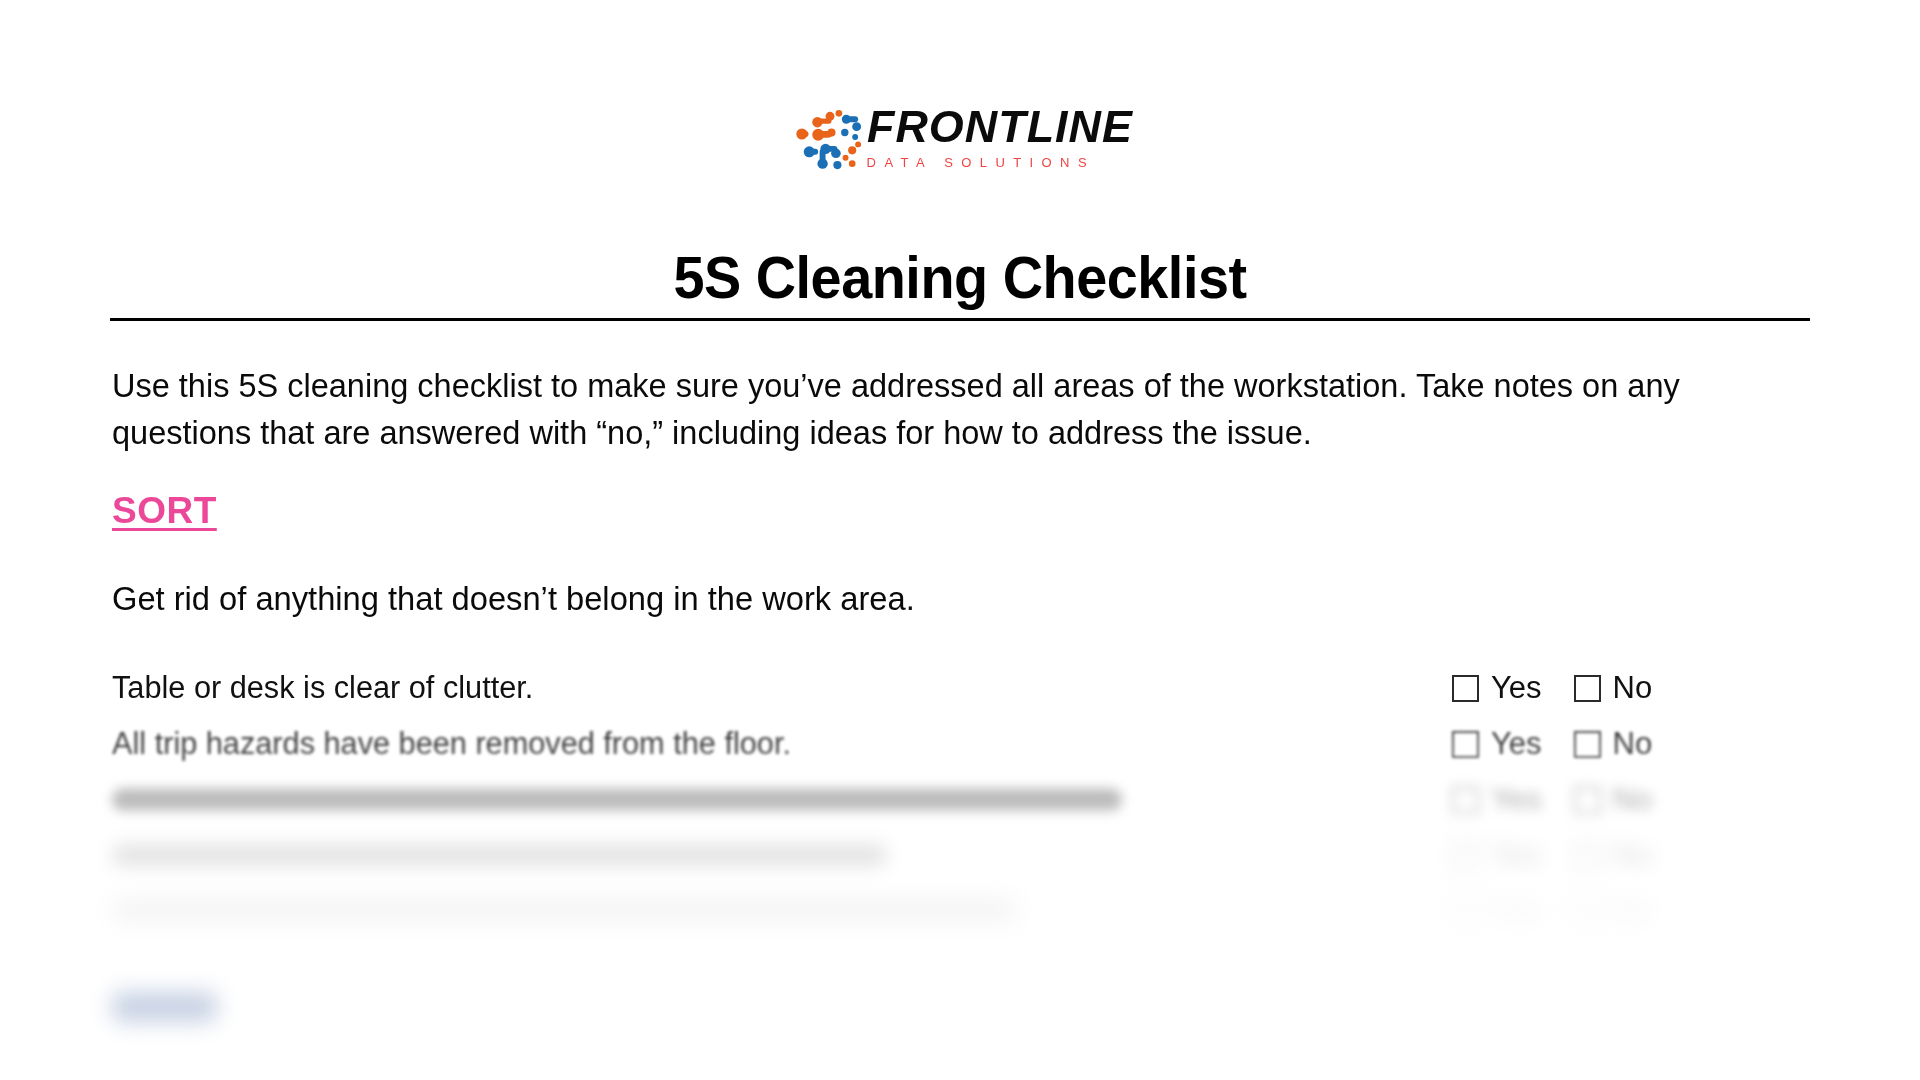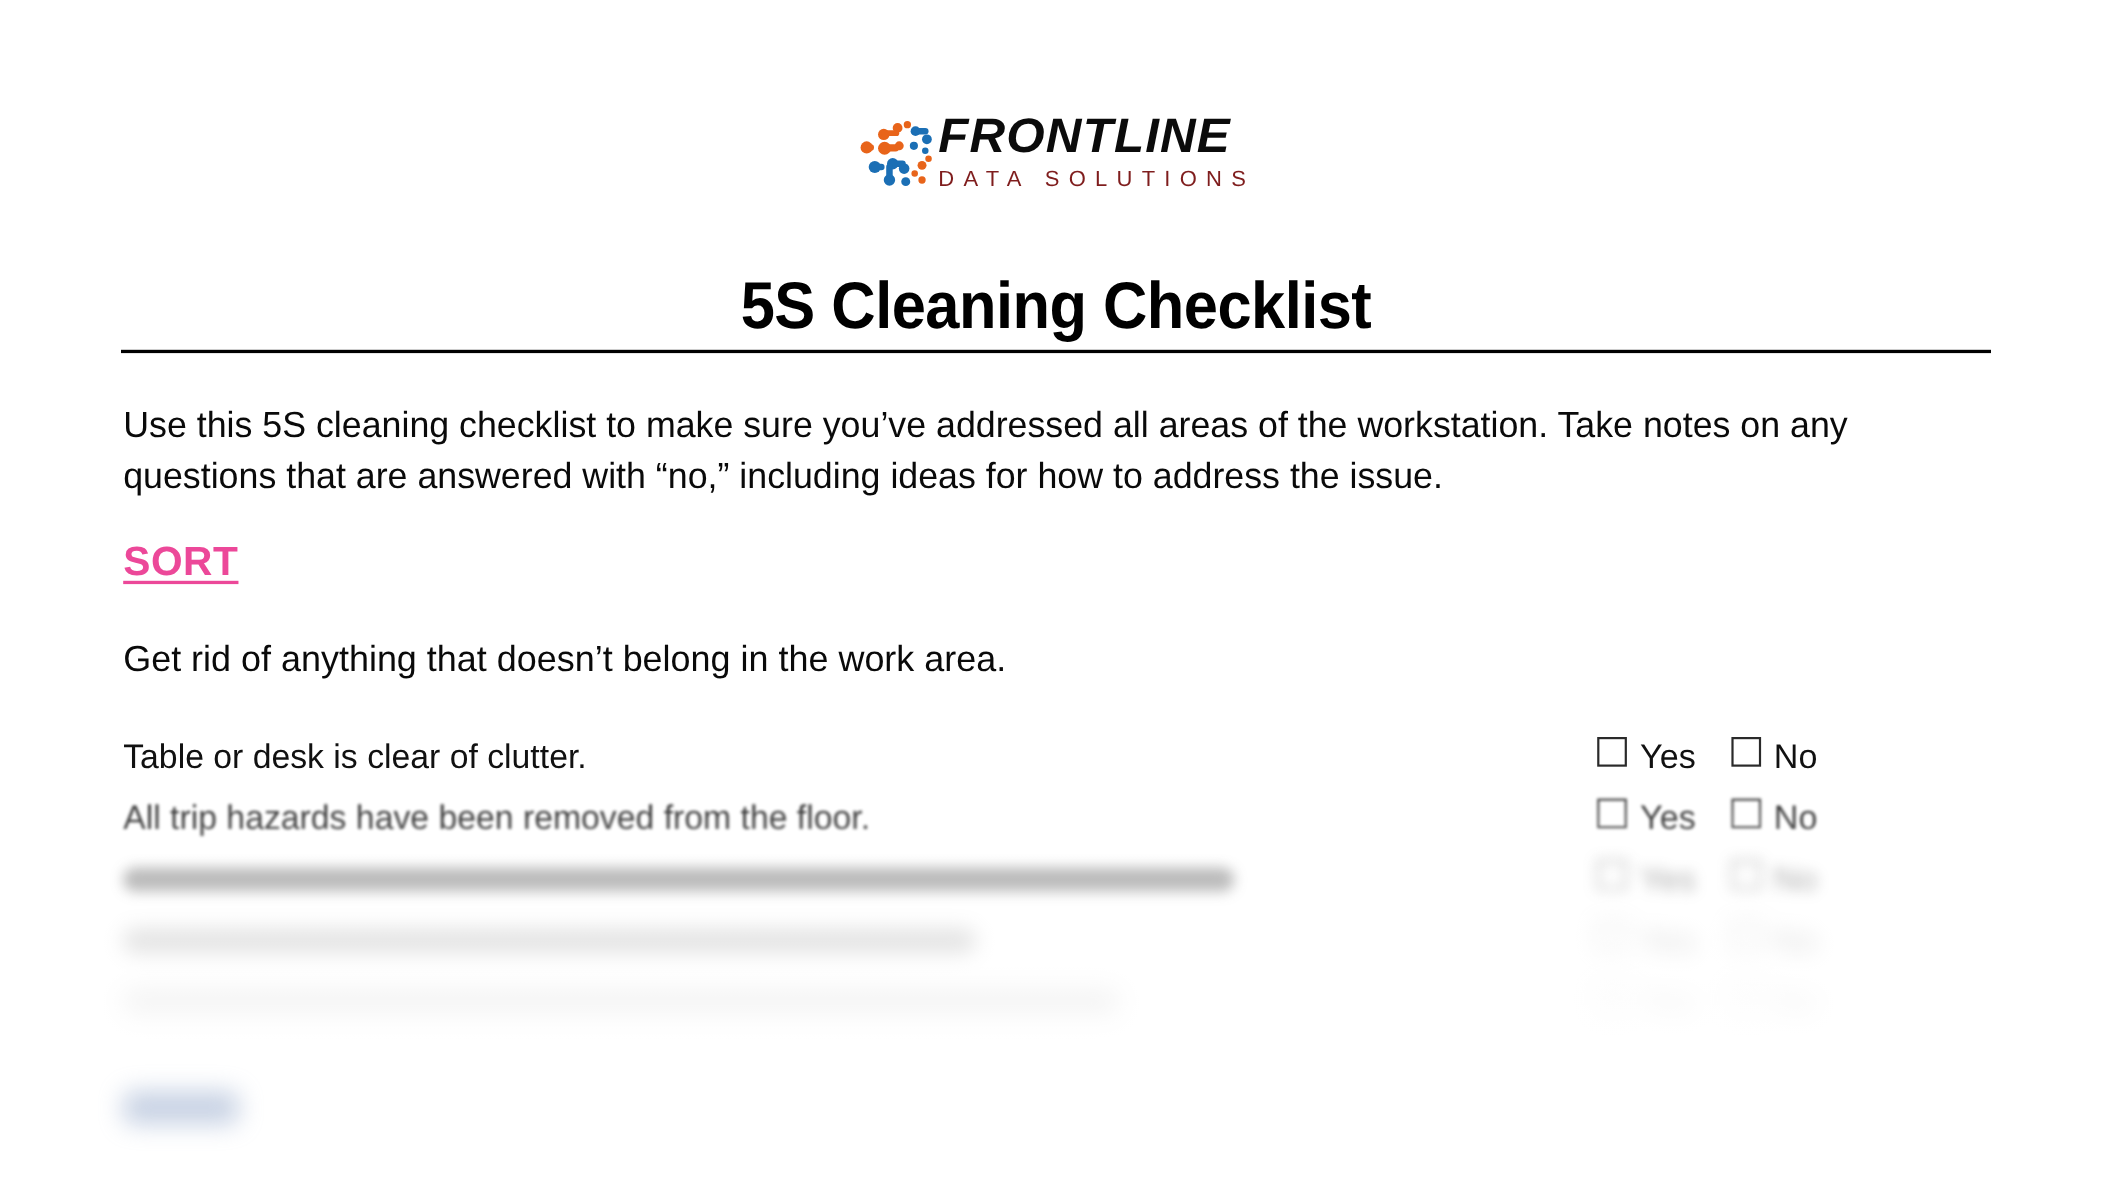--- a/index.html
+++ b/index.html
@@ -56,23 +56,23 @@
     font-style: italic;
     font-size: 44px;
     letter-spacing: 1px;
     color: #0b0b0b;
     transform: scaleX(1.02);
     transform-origin: left center;
   }
   .logo-sub {
     font-family: "Liberation Sans", sans-serif;
     font-weight: normal;
-    font-size: 20px;
+    font-size: 13px;
     letter-spacing: 8.4px;
-    color: #7f1d1d;
+    color: #ef4444;
     margin-top: 7px;
     white-space: nowrap;
   }
 
   
   .doc-title {
     position: absolute;
     left: 0;
     top: 243px;
     width: 1920px;
@@ -153,20 +153,21 @@
     position: absolute;
     left: 1340px;
     top: 0;
     height: 56px;
     display: flex;
     align-items: center;
     gap: 32px;
   }
   .opt {
     display: flex;
+    align-items: center;
     gap: 12px;
   }
   .box {
     width: 23px;
     height: 23px;
     border: 2px solid #2a2a2a;
     background: #fff;
     display: inline-block;
     flex: 0 0 auto;
   }

